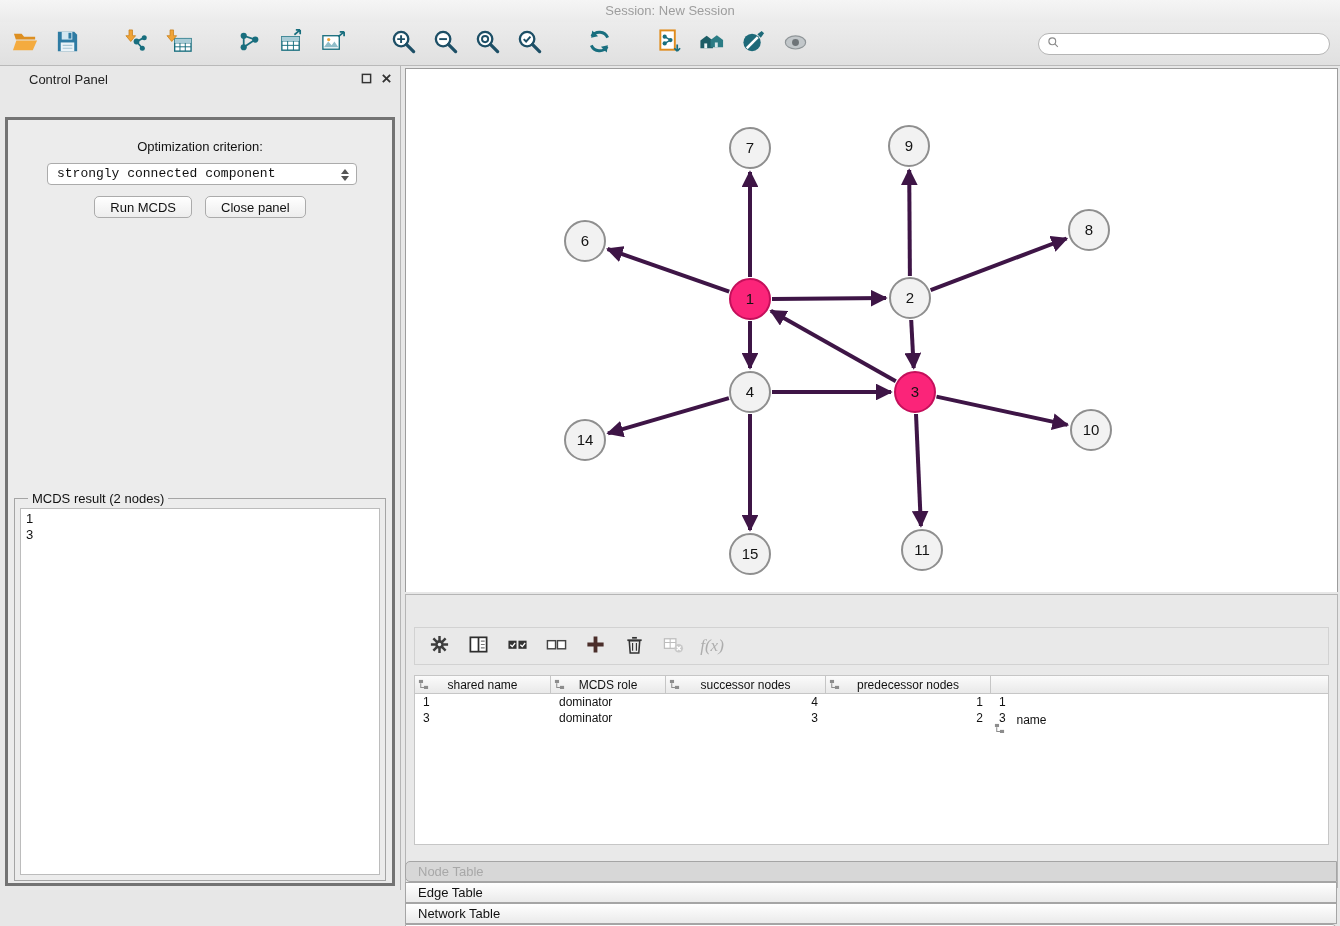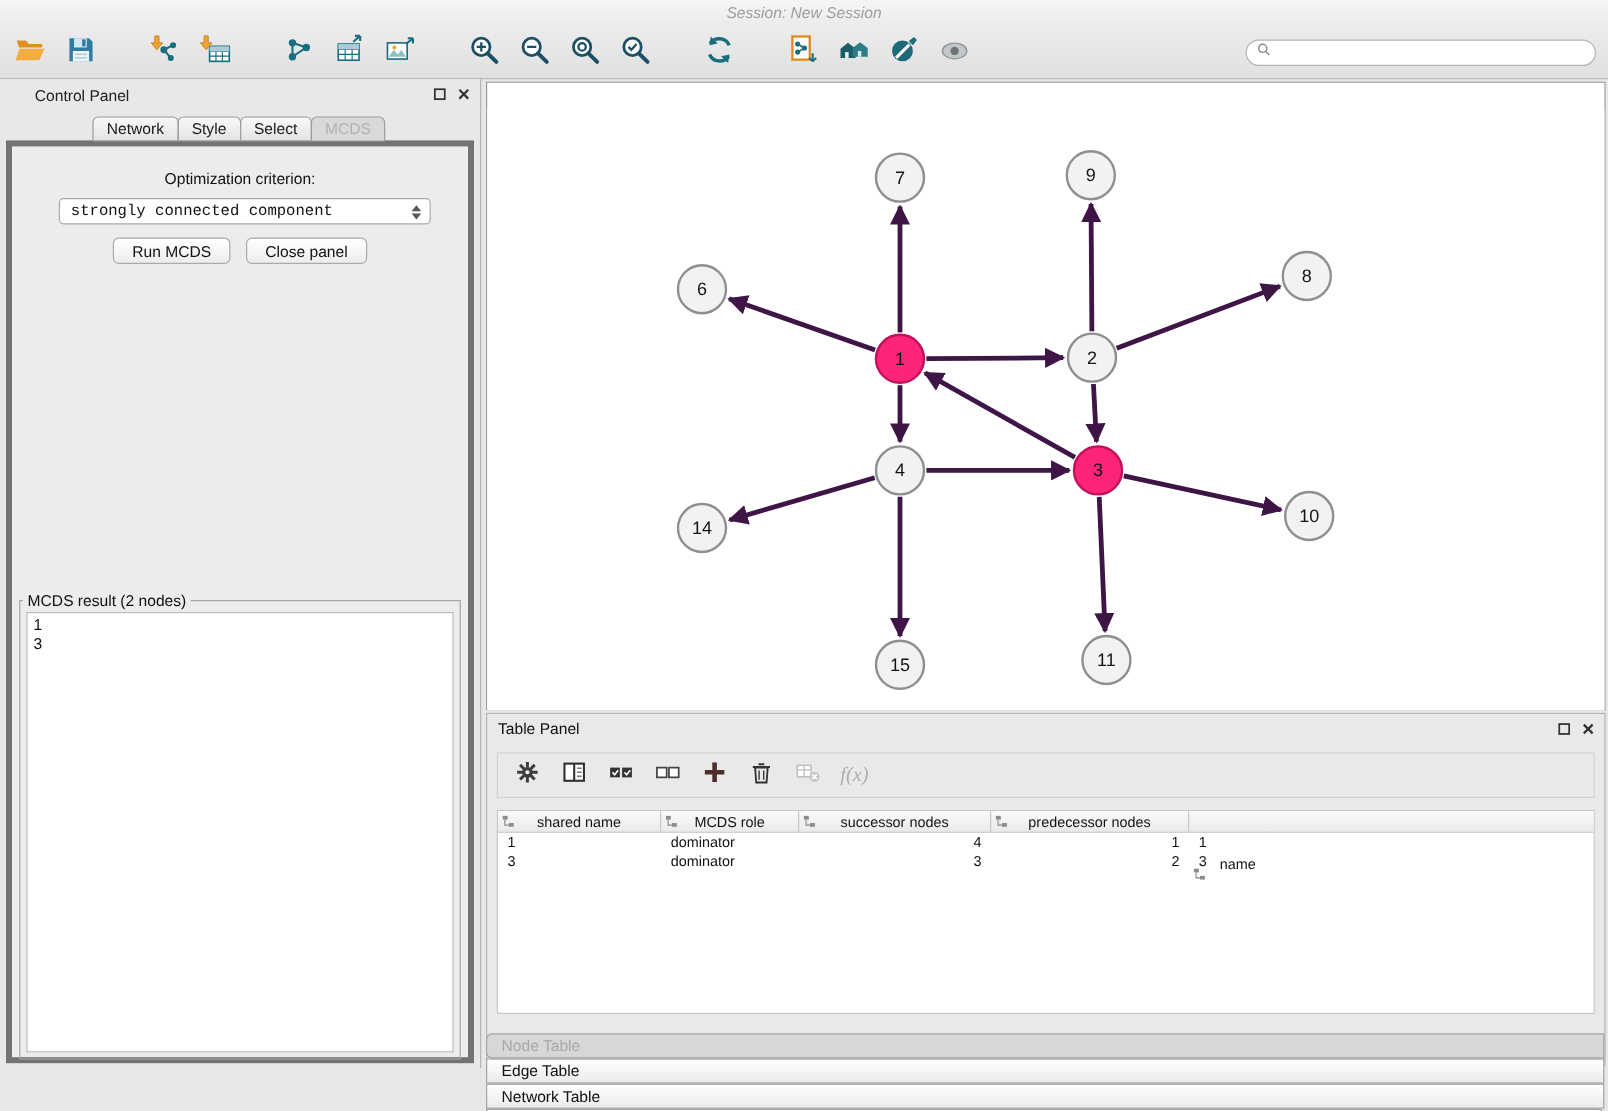--- a/index.html
+++ b/index.html
@@ -3,21 +3,21 @@
 <meta charset="utf-8">
 <style>
   * { margin:0; padding:0; box-sizing:border-box; }
   html,body { width:1340px; height:926px; }
   body { font-family:"Liberation Sans",sans-serif; background:#e7e7e7; overflow:hidden; position:relative; color:#111; }
   .app { position:absolute; left:0; top:0; width:1340px; height:926px; }
 
   
   .titlebar { position:absolute; left:0; top:0; width:100%; height:22px;
     background:linear-gradient(#f5f5f5,#ebebeb); text-align:center;
-    font-size:13px; color:#9d9d9d; line-height:22px;font-style:italic; }
+    font-size:13px; color:#9d9d9d; line-height:22px; }
 
   
   .toolbar { position:absolute; left:0; top:22px; width:100%; height:44px;
     background:linear-gradient(#ececec,#e0e0e0); border-bottom:1px solid #b9b9b9;
     display:flex; align-items:center; padding-left:10px; }
   .tb-buttons { display:flex; align-items:center; gap:12px; }
   .tbtn { width:30px; height:30px; display:flex; align-items:center; justify-content:center; cursor:default; }
   .tbtn svg { width:27px; height:27px; }
   .tsep { width:16px; height:30px; }
   .searchbox { position:absolute; right:10px; top:11px; width:292px; height:22px;
@@ -31,34 +31,34 @@
     background:#e8e8e8; border-right:1px solid #b5b5b5; }
   .cp-header { height:27px; line-height:27px; padding-left:9px; font-size:13px; color:#222; position:relative;margin-left:20px; }
   .win-btns { position:absolute; right:8px; top:7px; display:flex; gap:9px; align-items:center; }
   .float-btn svg, .closex svg { width:11px; height:11px; display:block; }
   .cp-tabs { position:absolute; top:31px; left:77px; display:flex; z-index:2; }
   .cp-tab { height:21px; line-height:20px; padding:0 11px; font-size:13px;
     background:linear-gradient(#f8f8f8,#e4e4e4); border:1px solid #9d9d9d; margin-right:-1px;
     border-radius:5px 5px 0 0; color:#1a1a1a; cursor:default; }
   .cp-tab.active { background:#d9d9d9; color:#b2b2b2; }
   .cp-body { position:absolute; top:51px; left:5px; right:5px; bottom:4px;
-    border:5px solid #737373; background:#ececec; }
+    border:3px solid #737373; background:#ececec; }
   .opt-label { position:absolute; top:19px; width:100%; text-align:center; font-size:13px; }
   .criterion-select { position:absolute; top:43px; left:39px; width:310px; height:22px;
     background:#fff; border:1px solid #ababab; border-radius:4px; font-size:13px; line-height:20px;
     padding:0 26px 5px 9px; cursor:default; white-space:nowrap; overflow:hidden;font-family:Liberation Mono, monospace; }
   .spin { position:absolute; right:4px; top:2px; width:14px; height:17px;
     display:flex; flex-direction:column; align-items:center; justify-content:center; gap:2px; }
   .spin .up { width:0; height:0; border-left:4px solid transparent; border-right:4px solid transparent; border-bottom:5px solid #555; }
   .spin .dn { width:0; height:0; border-left:4px solid transparent; border-right:4px solid transparent; border-top:5px solid #555; }
   .cp-buttons { position:absolute; top:76px; width:100%; display:flex; justify-content:center; gap:13px; }
   .cp-btn { height:22px; padding:0 15px; font-size:13px; font-family:"Liberation Sans",sans-serif;
     border:1px solid #ababab; border-radius:5px; background:linear-gradient(#ffffff,#ededed); color:#111; }
   .result-group { position:absolute; left:6px; right:6px; top:378px; height:383px; border:1px solid #a5a5a5; }
-  .result-legend { position:absolute; top:-8px; left:2px; background:#ececec; padding:0 4px; font-size:13px; }
+  .result-legend { position:absolute; top:-8px; left:13px; background:#ececec; padding:0 4px; font-size:13px; }
   .result-list { position:absolute; left:5px; right:5px; top:9px; bottom:5px; background:#fff;
     border:1px solid #bcbcbc; font-size:13px; padding:2px 5px; overflow:hidden; }
   .result-item { line-height:16px; }
 
   
   .network-window { position:absolute; left:405px; top:68px; width:933px; height:524px;
     border:1px solid #9c9c9c; background:#fff; }
   .net-titlebar { height:21px; background:linear-gradient(#f5f5f5,#dadada); border-bottom:1px solid #ababab;
     text-align:center; font-size:13px; font-weight:bold; color:#222; line-height:21px; position:relative; }
   .traffic { position:absolute; left:8px; top:4px; display:flex; gap:8px; }
@@ -277,26 +277,20 @@
               <rect x="1.5" y="1.5" width="9" height="9" fill="none" stroke="#333" stroke-width="1.6"></rect>
             </svg>
           </span>
         <span class="closex">
             <svg viewBox="0 0 12 12">
               <path d="M2 2l8 8M10 2l-8 8" stroke="#333" stroke-width="2"></path>
             </svg>
           </span>
       </span>
     </div>
-    <div class="cp-tabs">
-        <div class="cp-tab">Network</div>
-        <div class="cp-tab">Style</div>
-        <div class="cp-tab">Select</div>
-        <div class="cp-tab active">MCDS</div>
-      </div>
     <div class="cp-body">
       <div class="opt-label">Optimization criterion:</div>
       <div class="criterion-select">
         <span>strongly connected component</span>
         <span class="spin">
             <i class="up"></i>
             <i class="dn"></i>
           </span>
       </div>
       <div class="cp-buttons">
@@ -356,35 +350,20 @@
           <text x="685" y="344" text-anchor="middle" font-size="15" font-family="&quot;Liberation Sans&quot;, sans-serif" fill="#141414">10</text>
           <circle cx="344" cy="463" r="20" fill="#f2f2f2" stroke="#8f8f8f" stroke-width="2"></circle>
           <text x="344" y="468" text-anchor="middle" font-size="15" font-family="&quot;Liberation Sans&quot;, sans-serif" fill="#141414">15</text>
           <circle cx="516" cy="459" r="20" fill="#f2f2f2" stroke="#8f8f8f" stroke-width="2"></circle>
           <text x="516" y="464" text-anchor="middle" font-size="15" font-family="&quot;Liberation Sans&quot;, sans-serif" fill="#141414">11</text>
         </svg>
     </div>
   </div>
 
   <div class="table-panel">
-    <div class="tp-header">
-      <span>Table Panel</span>
-      <span class="win-btns">
-        <span class="float-btn">
-            <svg viewBox="0 0 12 12">
-              <rect x="1.5" y="1.5" width="9" height="9" fill="none" stroke="#333" stroke-width="1.6"></rect>
-            </svg>
-          </span>
-        <span class="closex">
-            <svg viewBox="0 0 12 12">
-              <path d="M2 2l8 8M10 2l-8 8" stroke="#333" stroke-width="2"></path>
-            </svg>
-          </span>
-      </span>
-    </div>
     <div class="tp-toolbar">
         <div class="tpbtn">
           <span><svg viewBox="0 0 22 22">
               <g stroke="#3d3d3d" stroke-width="2.6">
                 <path d="M11 2v5M11 15v5M2 11h5M15 11h5M4.6 4.6l3.6 3.6M13.8 13.8l3.6 3.6M17.4 4.6l-3.6 3.6M8.2 13.8l-3.6 3.6"></path>
               </g>
               <circle cx="11" cy="11" r="4.6" fill="#3d3d3d"></circle>
               <circle cx="11" cy="11" r="1.8" fill="#eef0f1"></circle>
             </svg></span>
         </div>

